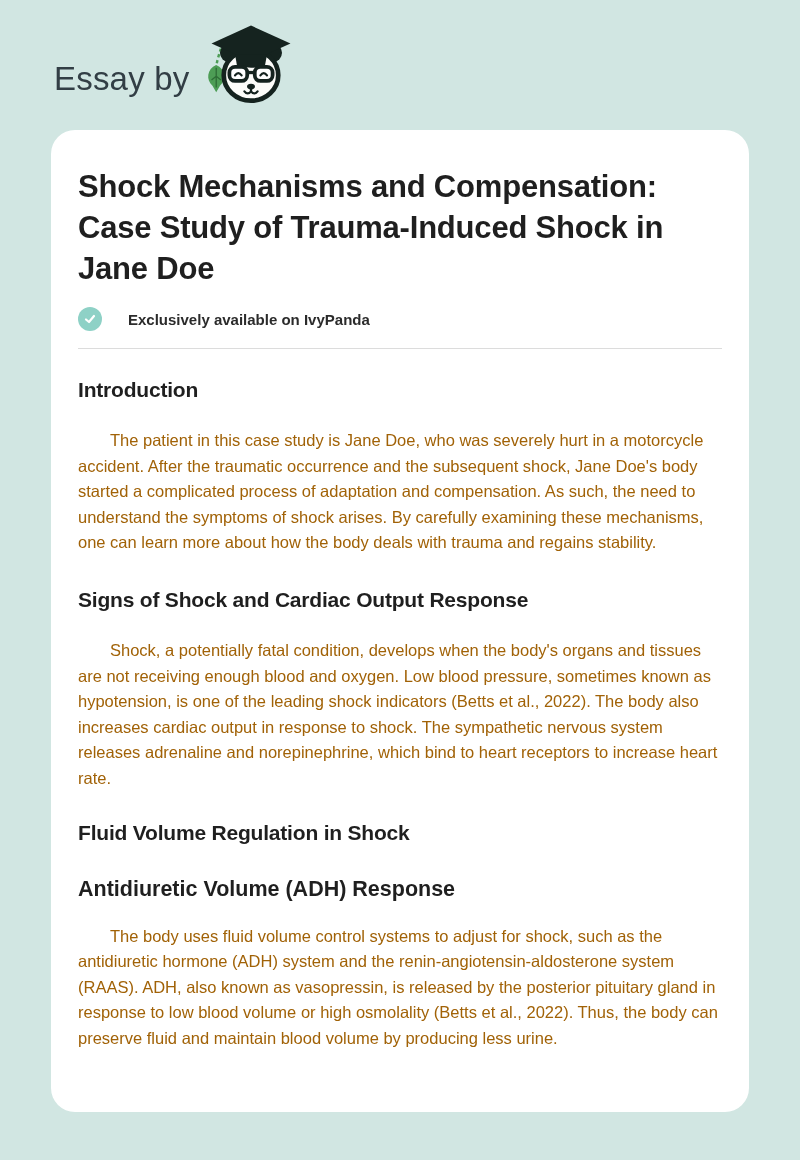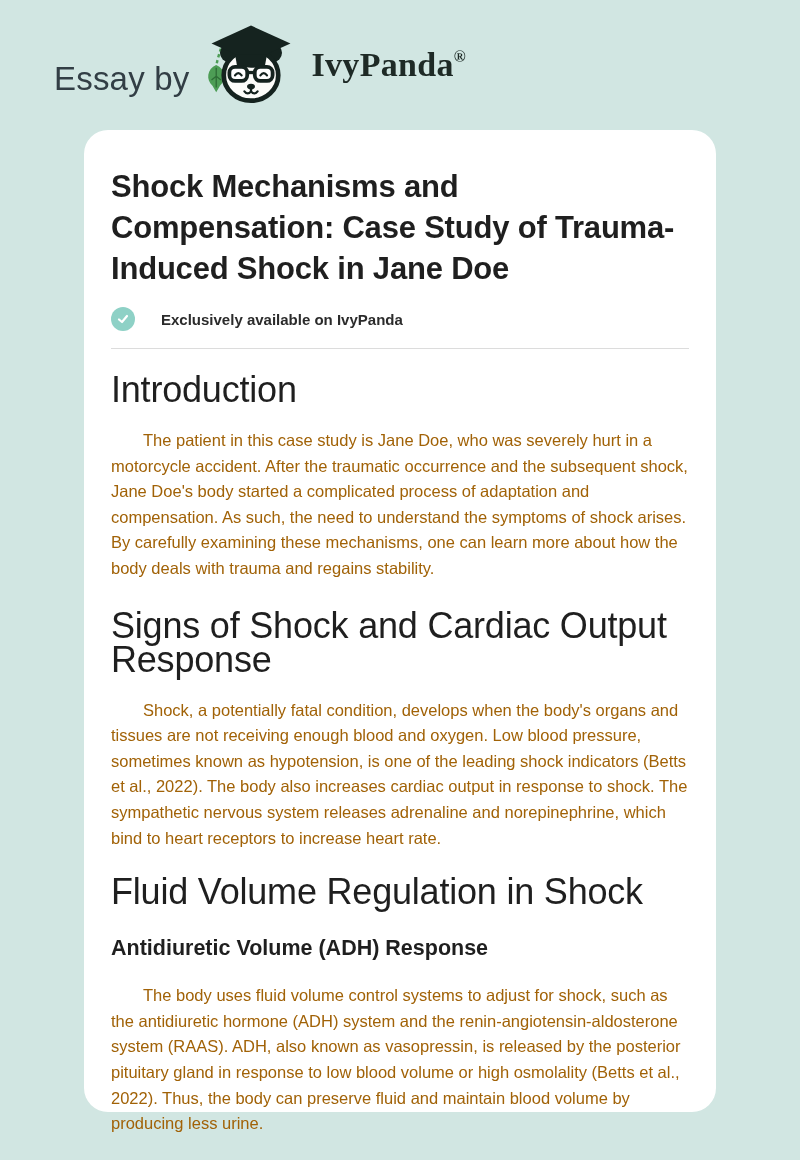--- a/index.html
+++ b/index.html
@@ -32,21 +32,21 @@
     font-weight: 700;
     font-size: 34px;
     color: #1e2a26;
     letter-spacing: 0.3px;
     white-space: nowrap;
   }
   .brand sup { font-size: 16px; vertical-align: 14px; font-weight: 700; }
 
   
   .card {
-    width: 632px;
+    width: 698px;
     height: 982px;
     margin: 0 auto;
     background: #ffffff;
     border-radius: 24px;
     padding: 36px 27px 0 27px;
   }
 
   h1.title {
     margin: 0;
     font-size: 31px;
@@ -79,25 +79,25 @@
   }
 
   .divider {
     border: none;
     border-top: 1px solid #dcdcdc;
     margin: 17px 0 0 0;
   }
 
   h2.section-h {
     margin: 24px 0 0 0;
-    font-size: 36px;
+    font-size: 21px;
     line-height: 34px;
     color: #1f1f1f;
     letter-spacing: -0.2px;
-    font-weight: 400;
+    font-weight: 700;
   }
   h3.subsection-h {
     margin: 25px 0 0 0;
     font-size: 21.5px;
     line-height: 28px;
     color: #1f1f1f;
     font-weight: 700;
   }
   p.body-p {
     margin: 21px 0 0 0;
@@ -132,21 +132,20 @@
     <rect x="54" y="52" width="19" height="15" rx="6" fill="#ffffff" stroke="#15231f" stroke-width="4"></rect>
     <path d="M46,58 L54,58" stroke="#15231f" stroke-width="3.5"></path>
 
     <path d="M33,61 Q36.5,56.5 40,61" fill="none" stroke="#15231f" stroke-width="2.4" stroke-linecap="round"></path>
     <path d="M60,61 Q63.5,56.5 67,61" fill="none" stroke="#15231f" stroke-width="2.4" stroke-linecap="round"></path>
 
     <ellipse cx="50" cy="73" rx="4.2" ry="3" fill="#15231f"></ellipse>
     <path d="M50,75 L50,78 M43,78 Q46.5,82.5 50,78 Q53.5,82.5 57,78" fill="none" stroke="#15231f" stroke-width="2.4" stroke-linecap="round"></path>
   </svg>
 
-  <span class="brand"><span>IvyPanda</span><sup>®</sup></span>
 </header>
 
 <main class="card">
   <h1 class="title">Shock Mechanisms and Compensation: Case Study of Trauma-Induced Shock in Jane Doe</h1>
 
   <div class="badge-row">
     <span class="badge-circle">
       <svg viewBox="0 0 12 12" aria-hidden="true">
         <path d="M2,6.5 L5,9 L10,3" fill="none" stroke="#ffffff" stroke-width="2.2" stroke-linecap="round" stroke-linejoin="round"></path>
       </svg>

